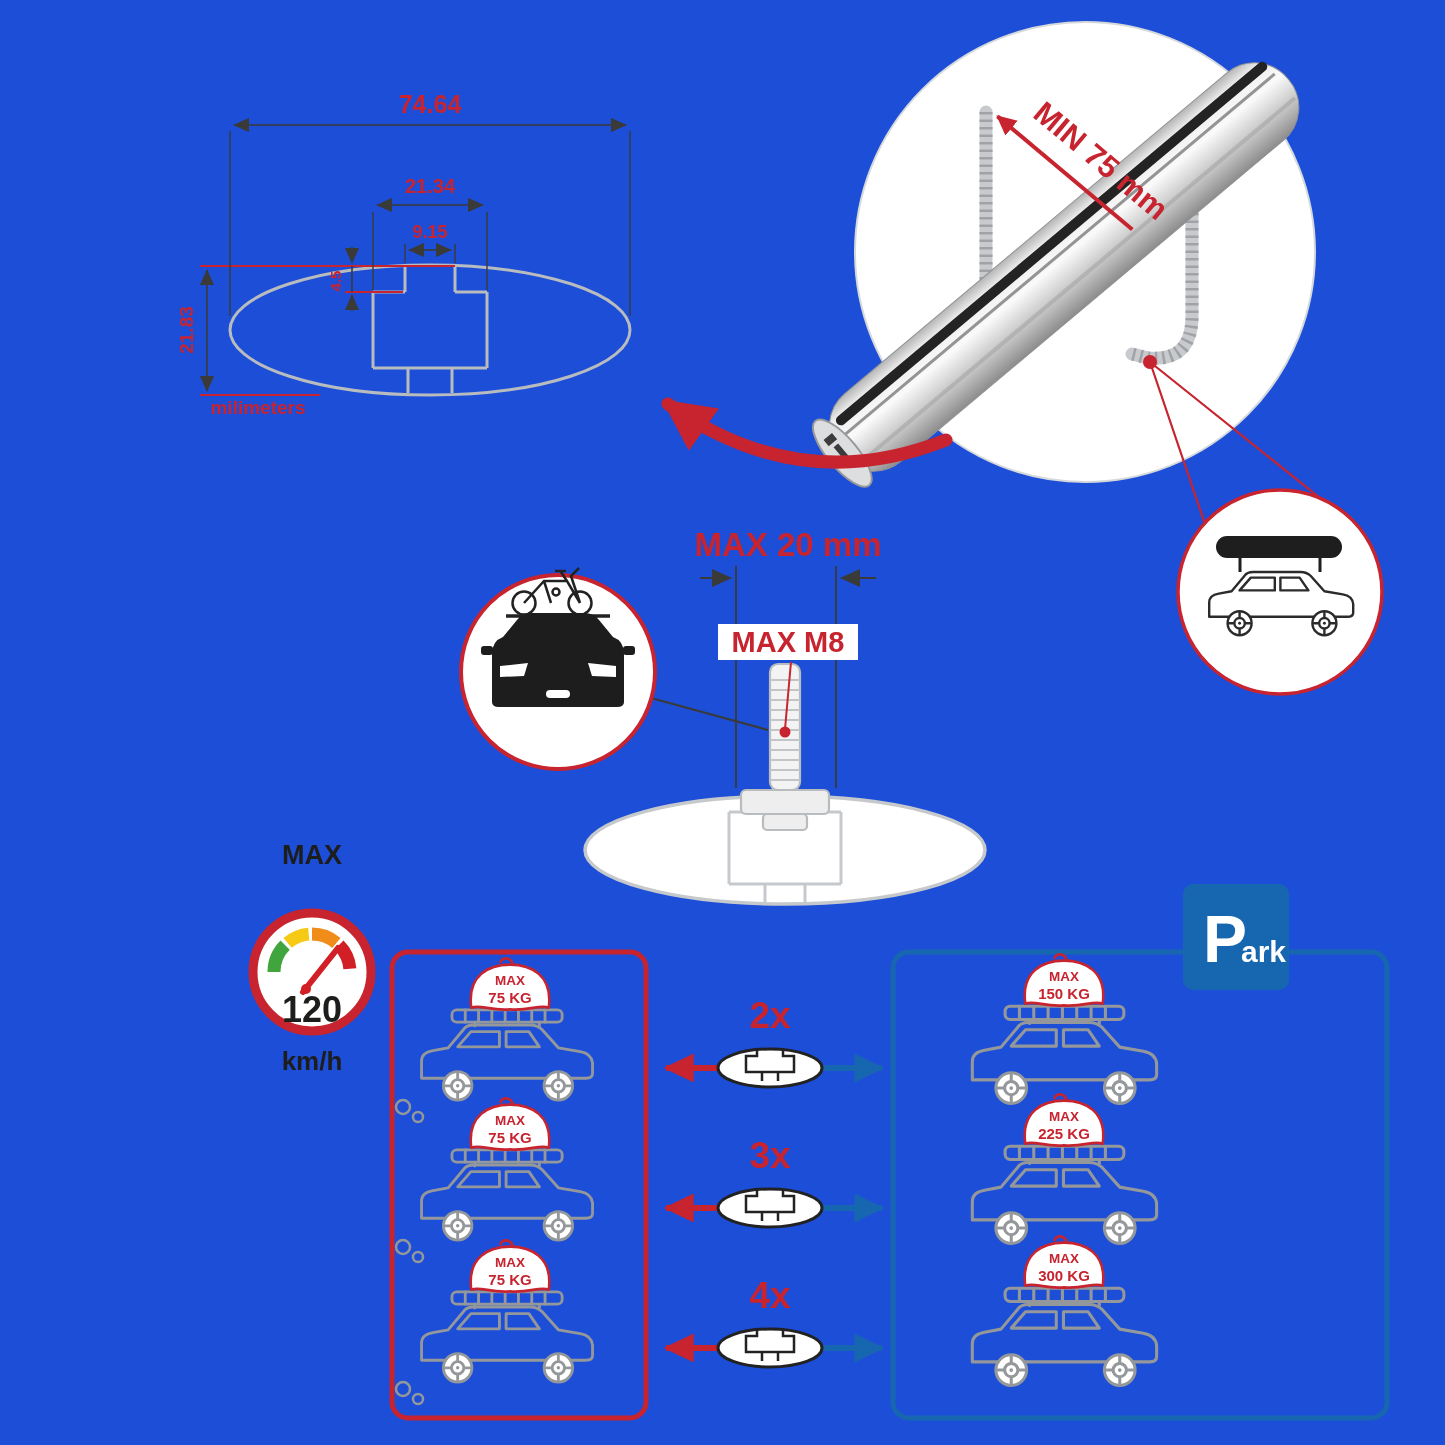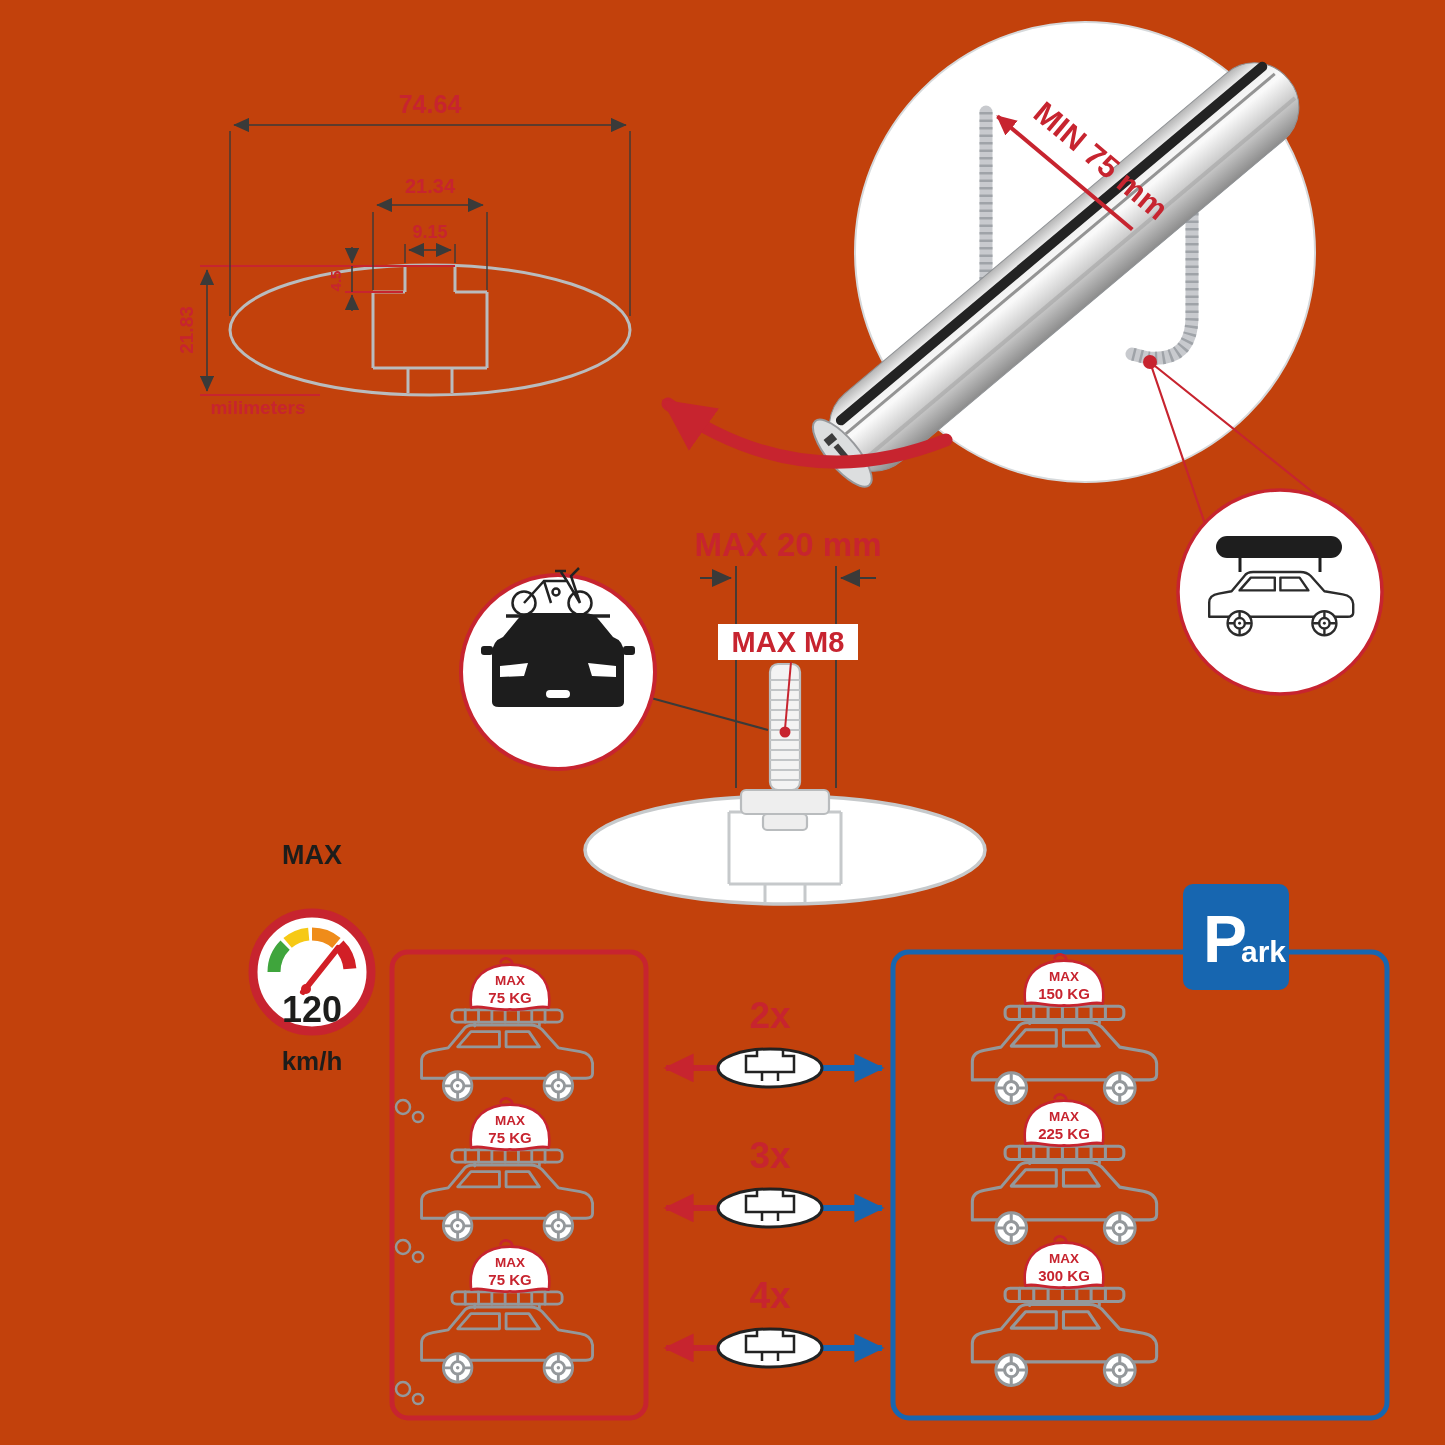--- a/index.html
+++ b/index.html
@@ -1,16 +1,16 @@
 <!DOCTYPE html>
 <html><head>
 <meta charset="utf-8">
 <style>
   html,body{margin:0;padding:0;background:#ffffff;}
-  #canvas{position:relative;width:1445px;height:1445px;background:#c2410c;overflow:hidden;}
+  #canvas{position:relative;width:1445px;height:1445px;background:#1d4ed8;overflow:hidden;}
   svg{position:absolute;left:0;top:0;}
   text{font-family:"Liberation Sans",sans-serif;}
   .red{fill:#c7242f;}
   .dark{fill:#1d1d1b;}
   .white{fill:#ffffff;}
   .b{font-weight:bold;}
 </style>
 </head>
 <body>
 

